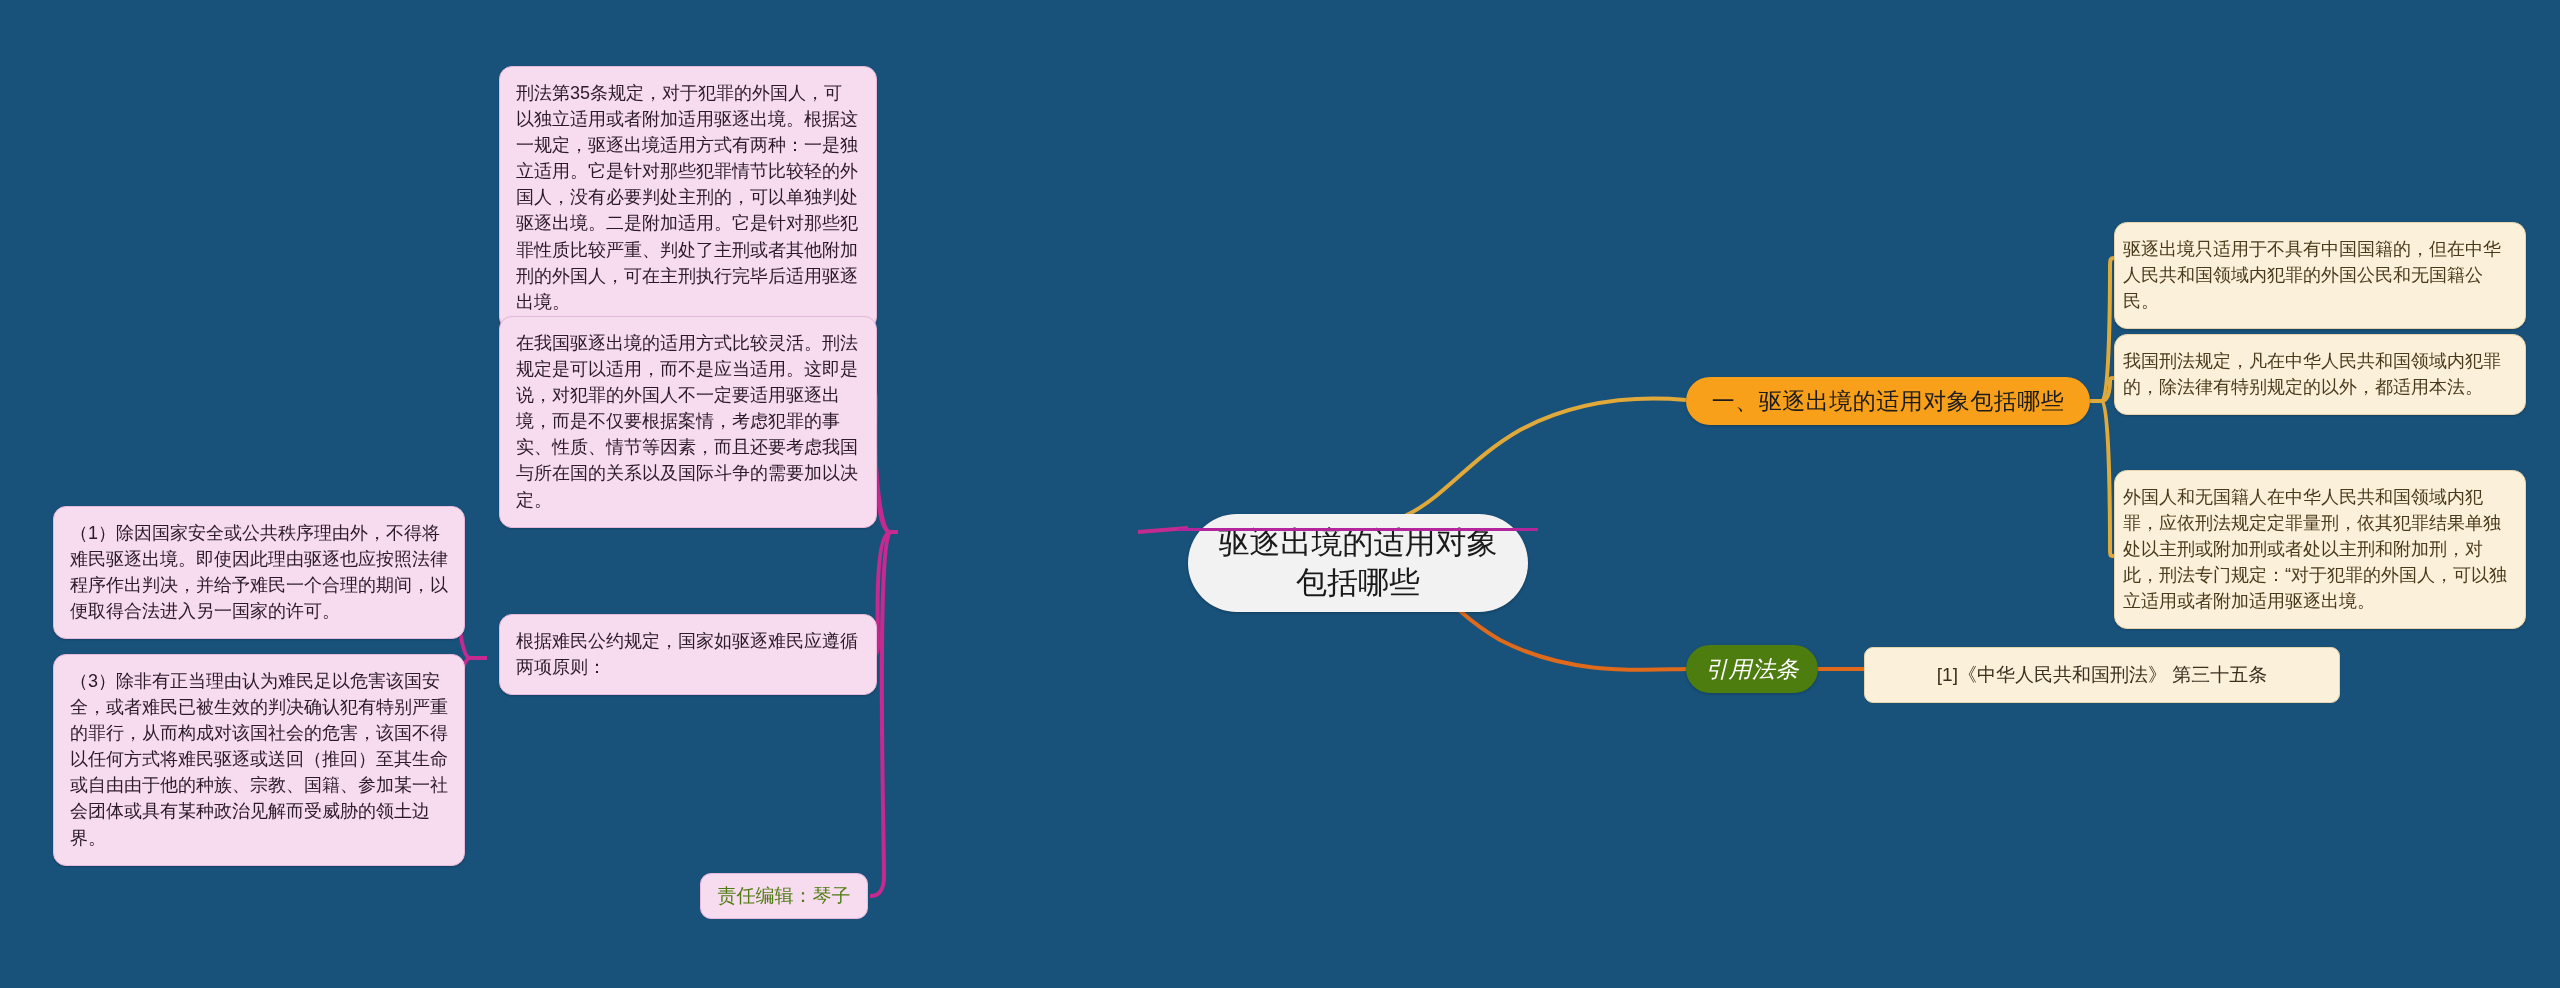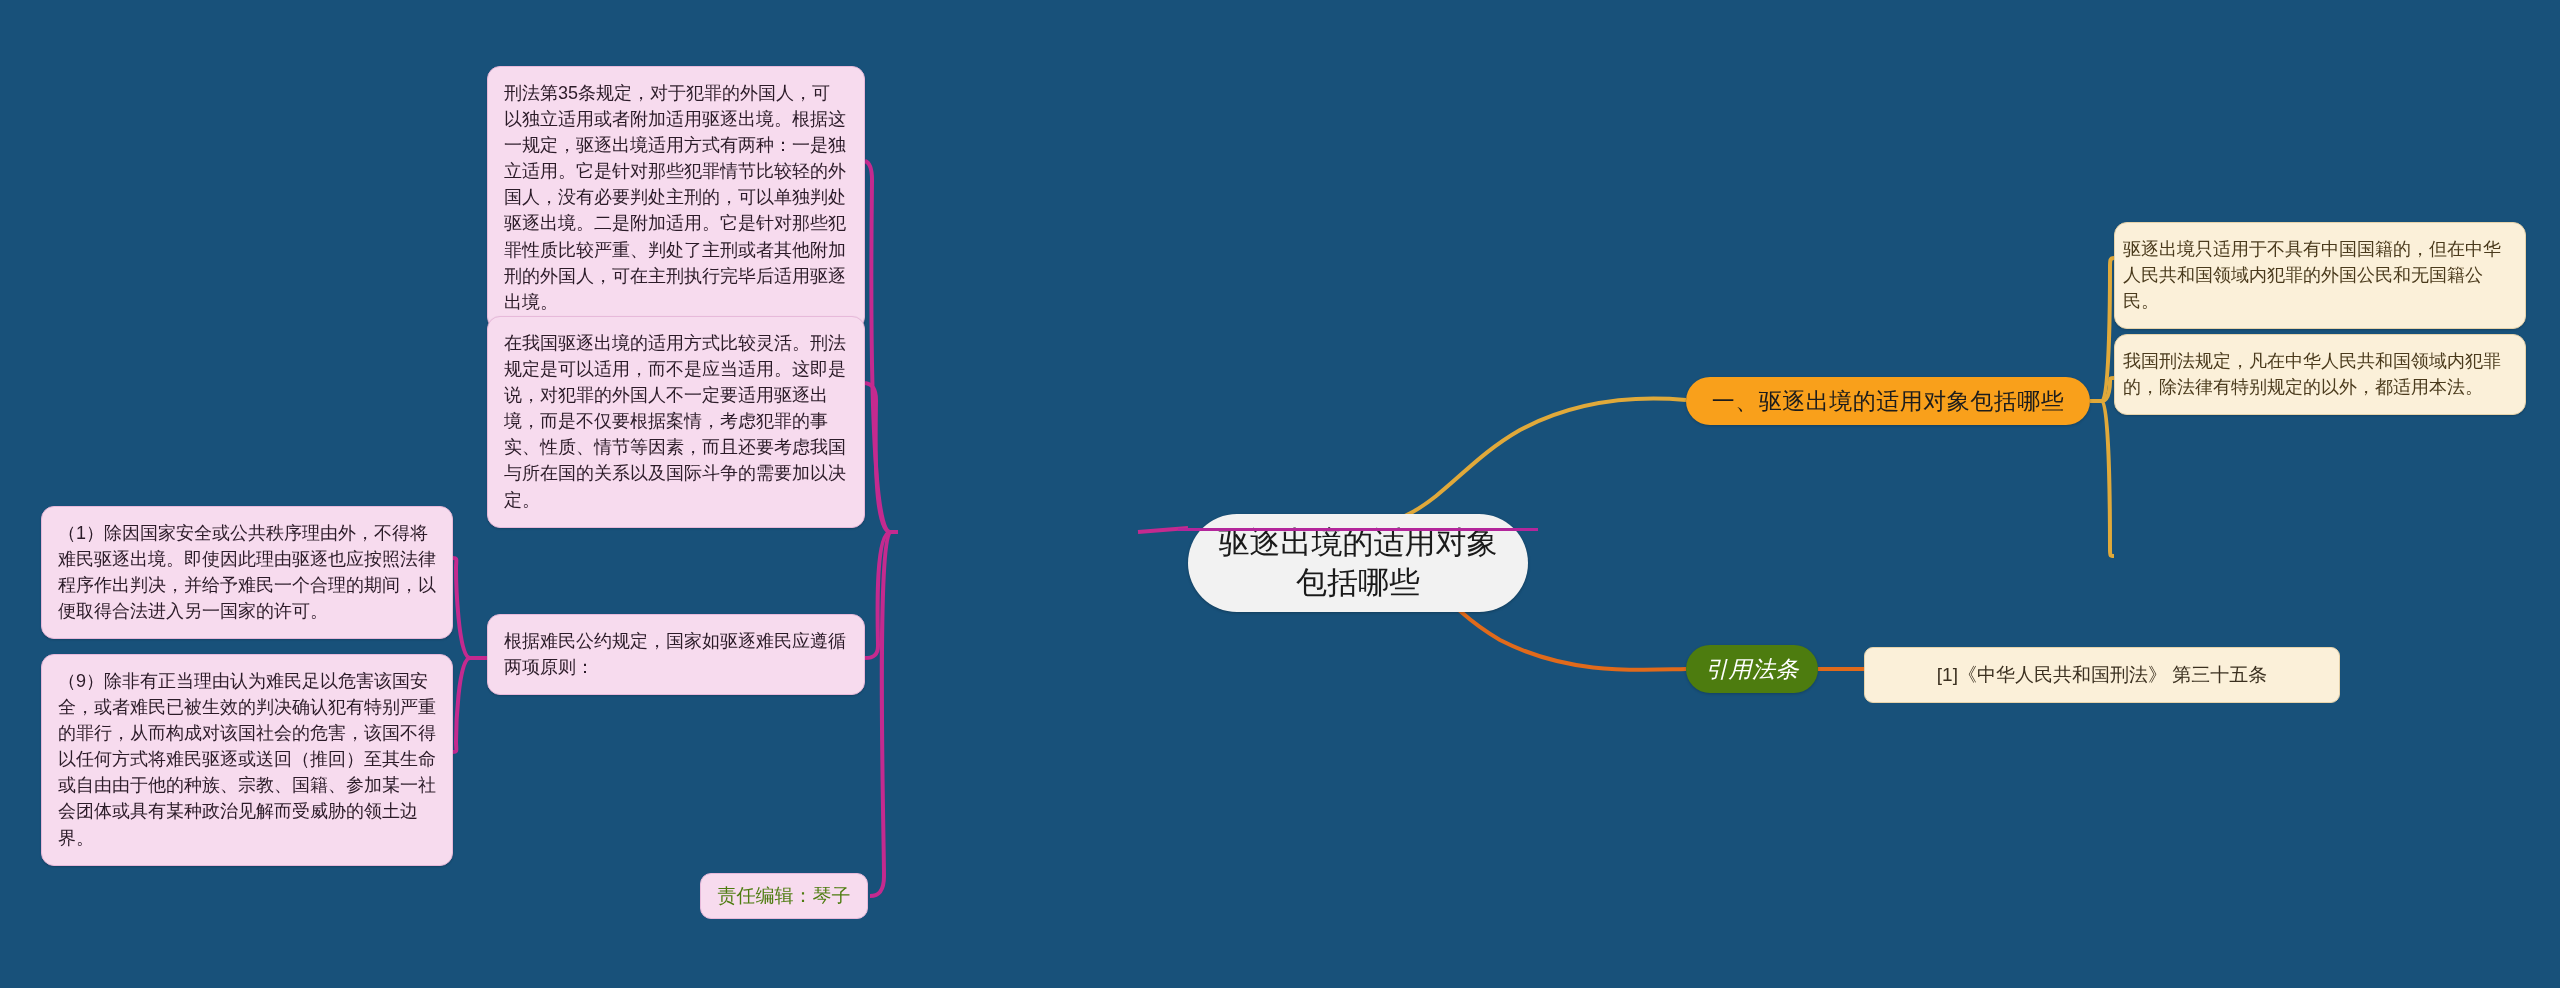--- a/index.html
+++ b/index.html
@@ -96,20 +96,21 @@
   
   .leaf-pink {
     background: #f7dbee;
     border: 1px solid #e7b9da;
     color: #2b1b28;
     font-size: 18px;
     padding: 13px 16px 14px 16px;
     border-radius: 13px;
     z-index: 4;
     box-shadow: 0 1px 2px rgba(0,0,0,0.18);
+    margin-left: 12px;
   }
   #pink1 { left: 487px; top: 66px;  width: 378px; }
   #pink2 { left: 487px; top: 316px; width: 378px; }
   #pink3 { left: 487px; top: 614px; width: 378px; }
   #pink4 { left: 41px;  top: 506px; width: 412px; }
   #pink5 { left: 41px;  top: 654px; width: 412px; }
 
   #editor {
     position: absolute;
     left: 700px; top: 873px; width: 168px;
@@ -178,25 +179,26 @@
     <span>一、驱逐出境的适用对象包括哪些</span>
   </div>
 
   <div id="br-cite" class="pill deeporange">
     <span>引用法条</span>
   </div>
 
 
   <div id="cream1" class="node leaf-cream">驱逐出境只适用于不具有中国国籍的，但在中华人民共和国领域内犯罪的外国公民和无国籍公民。</div>
   <div id="cream2" class="node leaf-cream">我国刑法规定，凡在中华人民共和国领域内犯罪的，除法律有特别规定的以外，都适用本法。</div>
+  <div id="cream3" class="node leaf-cream">外国人和无国籍人在中华人民共和国领域内犯罪，应依刑法规定定罪量刑，依其犯罪结果单独处以主刑或附加刑或者处以主刑和附加刑，对此，刑法专门规定：“对于犯罪的外国人，可以独立适用或者附加适用驱逐出境。</div>
 
   <div id="citebox" class="node">[1]《中华人民共和国刑法》 第三十五条</div>
 
   <div id="pink1" class="node leaf-pink">刑法第35条规定，对于犯罪的外国人，可以独立适用或者附加适用驱逐出境。根据这一规定，驱逐出境适用方式有两种：一是独立适用。它是针对那些犯罪情节比较轻的外国人，没有必要判处主刑的，可以单独判处驱逐出境。二是附加适用。它是针对那些犯罪性质比较严重、判处了主刑或者其他附加刑的外国人，可在主刑执行完毕后适用驱逐出境。</div>
   <div id="pink2" class="node leaf-pink">在我国驱逐出境的适用方式比较灵活。刑法规定是可以适用，而不是应当适用。这即是说，对犯罪的外国人不一定要适用驱逐出境，而是不仅要根据案情，考虑犯罪的事实、性质、情节等因素，而且还要考虑我国与所在国的关系以及国际斗争的需要加以决定。</div>
   <div id="pink3" class="node leaf-pink">根据难民公约规定，国家如驱逐难民应遵循两项原则：</div>
 
   <div id="pink4" class="node leaf-pink">（1）除因国家安全或公共秩序理由外，不得将难民驱逐出境。即使因此理由驱逐也应按照法律程序作出判决，并给予难民一个合理的期间，以便取得合法进入另一国家的许可。</div>
-  <div id="pink5" class="node leaf-pink">（9）除非有正当理由认为难民足以危害该国安全，或者难民已被生效的判决确认犯有特别严重的罪行，从而构成对该国社会的危害，该国不得以任何方式将难民驱逐或送回（推回）至其生命或自由由于他的种族、宗教、国籍、参加某一社会团体或具有某种政治见解而受威胁的领土边界。</div>
+  <div id="pink5" class="node leaf-pink">（3）除非有正当理由认为难民足以危害该国安全，或者难民已被生效的判决确认犯有特别严重的罪行，从而构成对该国社会的危害，该国不得以任何方式将难民驱逐或送回（推回）至其生命或自由由于他的种族、宗教、国籍、参加某一社会团体或具有某种政治见解而受威胁的领土边界。</div>
 
   <div id="editor">责任编辑：琴子</div>
 
 </div>
 
 </body></html>

